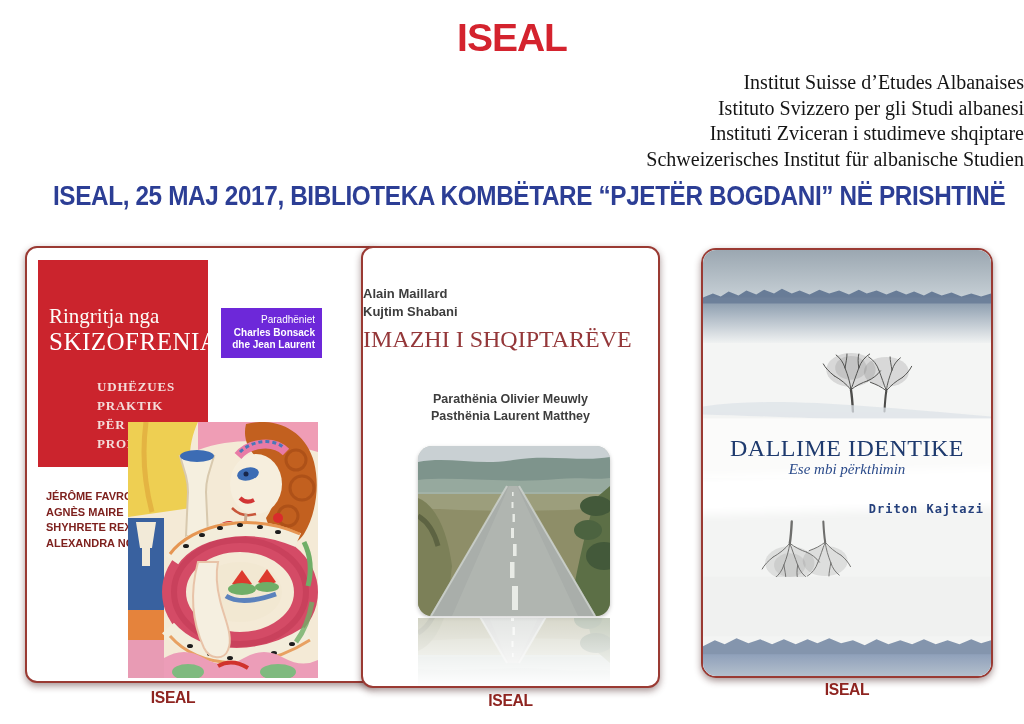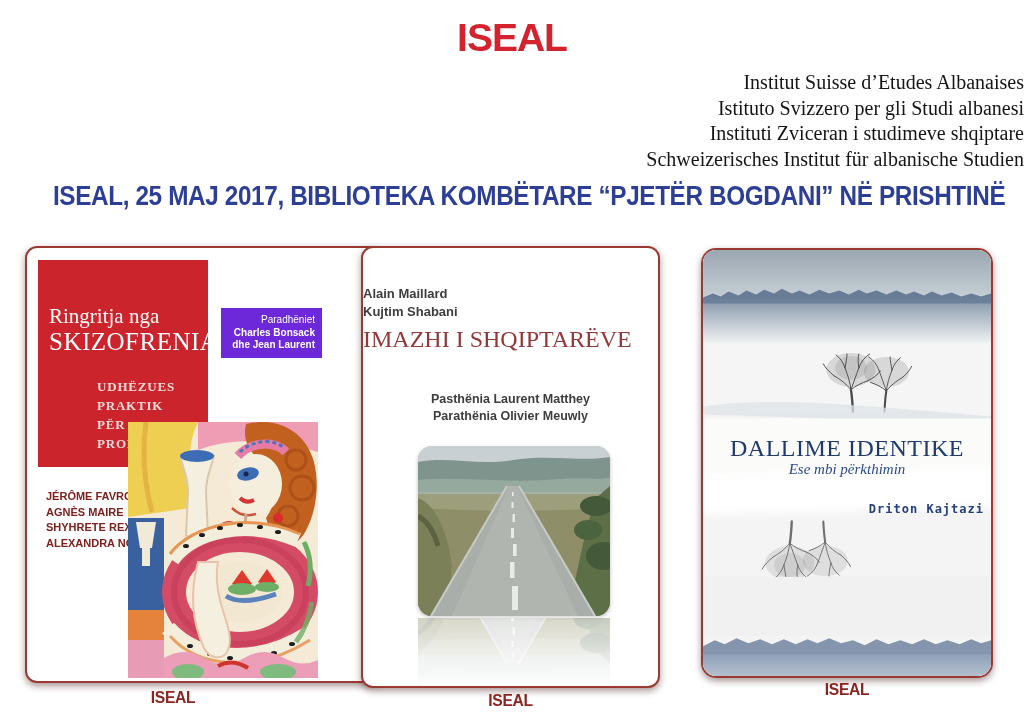--- a/index.html
+++ b/index.html
@@ -224,22 +224,22 @@
 
   <div class="cover cover2">
     <div class="authors2">
       <div>Alain Maillard</div>
       <div>Kujtim Shabani</div>
     </div>
     <div class="title2">
       <div>IMAZHI I SHQIPTARËVE</div>
     </div>
     <div class="foreword2">
+      <div>Parathënia Olivier Meuwly</div>
       <div>Pasthënia Laurent Matthey</div>
-      <div>Parathënia Olivier Meuwly</div>
     </div>
     <div class="photo2">
       <svg viewBox="0 0 192 170" preserveAspectRatio="none" aria-hidden="true">
         <g id="roadscene">
           <rect width="192" height="170" fill="#b9c0ba"></rect>
           <rect width="192" height="16" fill="#c9d0d3"></rect>
           <path d="M0,16 C30,10 60,20 95,14 C130,8 165,16 192,11 L192,46 L0,46 Z" fill="#7e948c"></path>
           <path d="M0,34 C40,30 90,38 140,33 C160,31 180,34 192,32 L192,52 L0,52 Z" fill="#9caea3" opacity="0.8"></path>
           <rect y="48" width="192" height="122" fill="#8e8e68"></rect>
           <path d="M0,48 h192 v14 q-96,6 -192,0 Z" fill="#a3a585" opacity="0.7"></path>

